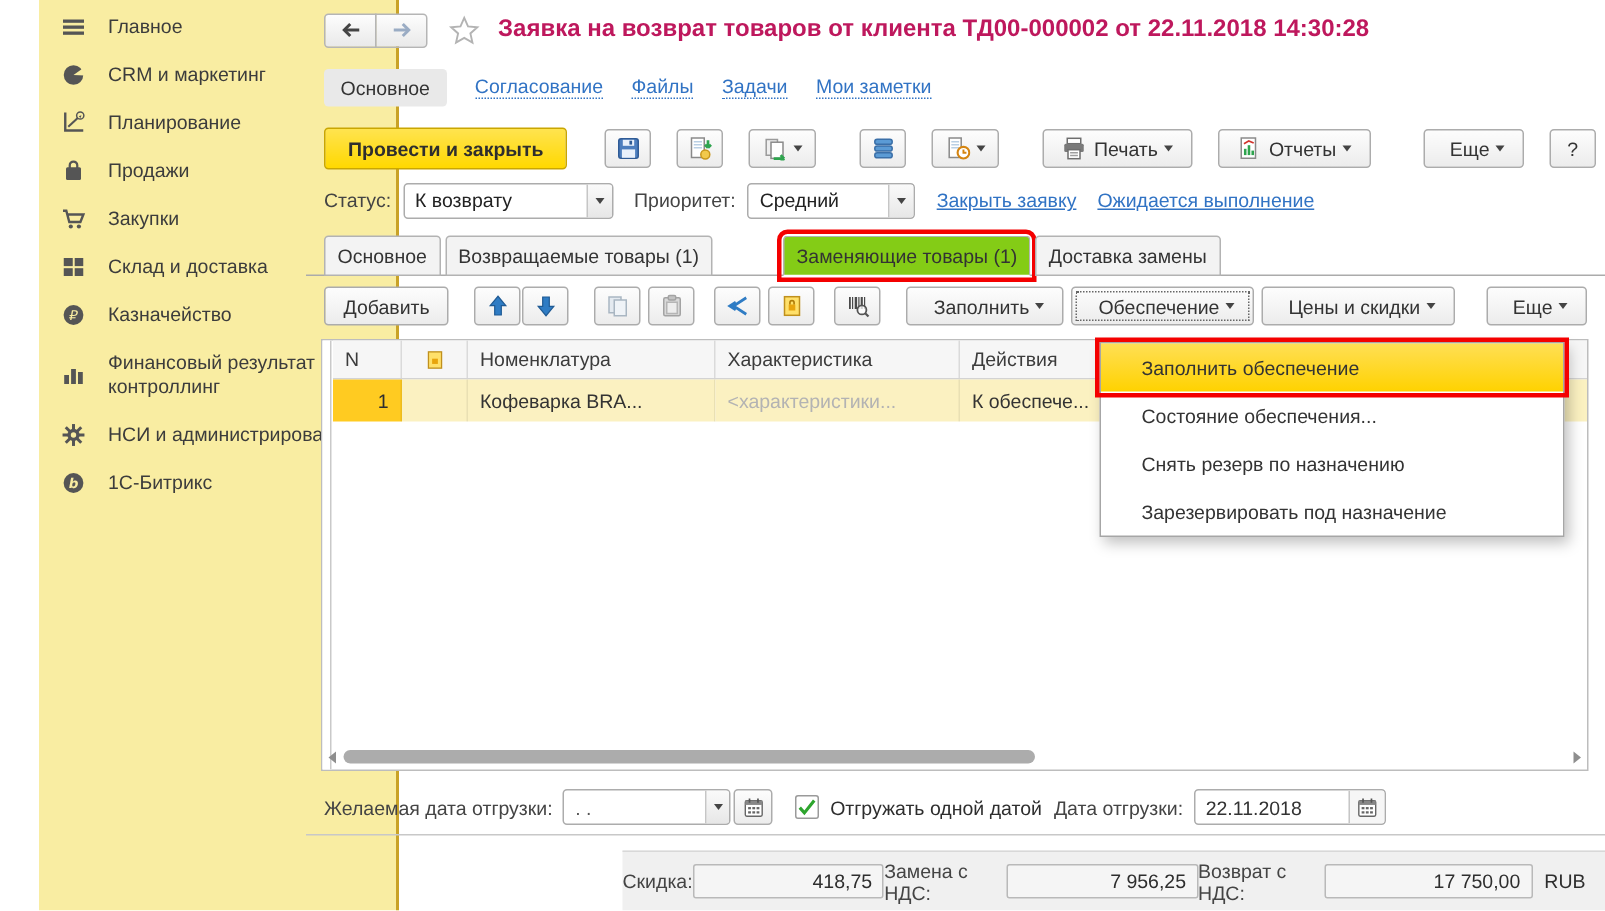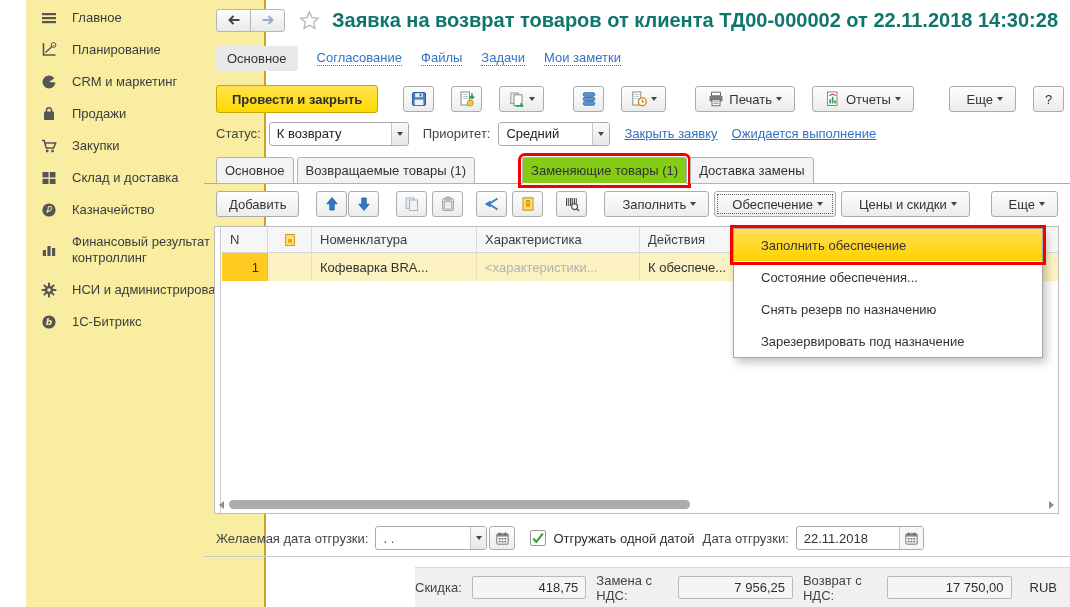--- a/index.html
+++ b/index.html
@@ -14,21 +14,21 @@
   .side-item span.lbl { line-height:16px; }
 
   
   .main { position:absolute; left:204px; top:0; width:866px; height:607px; }
 
   .hdr-row { position:absolute; left:12px; top:5px; height:30px; display:flex; align-items:center; }
   .navbtn { width:35px; height:23px; border:1px solid #B5B5B5; background:linear-gradient(#FDFDFD,#E9E9E9); display:flex; align-items:center; justify-content:center; cursor:pointer; }
   .navbtn.back { border-radius:3px 0 0 3px; }
   .navbtn.fwd  { border-radius:0 3px 3px 0; margin-left:-1px; }
   .star { margin-left:14px; display:flex; cursor:pointer; }
-  .title { margin-left:12px; font-size:20px; font-weight:bold; color:#0f766e; white-space:nowrap; }
+  .title { margin-left:12px; font-size:16px; font-weight:bold; color:#be185d; white-space:nowrap; }
 
   .navlinks { position:absolute; left:12px; top:44px; height:28px; display:flex; align-items:center; gap:19px; }
   .pill { background:#E9E9E9; border-radius:3px; padding:5px 11px; color:#333; cursor:pointer; }
   .nlink { color:#3173C4; text-decoration:none; border-bottom:1px dotted #3173C4; cursor:pointer; }
 
   .toolbar { position:absolute; left:12px; top:84px; right:6px; height:30px; display:flex; align-items:center; gap:17px; }
   .btn { height:26px; border:1px solid #ACACAC; border-radius:3px; background:linear-gradient(#FDFDFD,#ECECEC); display:inline-flex; align-items:center; justify-content:center; padding:0 12px; cursor:pointer; color:#333; white-space:nowrap; }
   .btn.primary { height:28px; padding:0 15px; background:linear-gradient(#FFE34F,#FFD800); border:1px solid #C9A602; font-weight:bold; color:#2E2E2E; }
   .iconbtn { width:31px; padding:0; }
   .iconbtn.wcaret { width:45px; gap:4px; }
@@ -78,21 +78,21 @@
   
   .daterow { position:absolute; left:12px; top:524px; height:28px; display:flex; align-items:center; }
   .dfield { display:flex; height:24px; border:1px solid #ACACAC; border-radius:3px; background:#fff; overflow:hidden; }
   .dval { display:flex; align-items:center; padding:0 7px; color:#333; }
   .dcaret { width:16px; border-left:1px solid #C6C6C6; background:linear-gradient(#FAFAFA,#E7E7E7); display:flex; align-items:center; justify-content:center; cursor:pointer; }
   .calbtn { width:26px; height:24px; border:1px solid #ACACAC; border-radius:3px; background:linear-gradient(#FDFDFD,#ECECEC); display:flex; align-items:center; justify-content:center; margin-left:2px; cursor:pointer; }
   .calin { width:24px; border-left:1px solid #C6C6C6; background:#F6F6F6; display:flex; align-items:center; justify-content:center; cursor:pointer; }
   .chk { width:16px; height:16px; border:1px solid #9A9A9A; border-radius:2px; background:#fff; display:flex; align-items:center; justify-content:center; cursor:pointer; }
 
   
-  .footer { position:absolute; left:211px; right:0; top:567px; bottom:0; background:#F0F0F0; border-top:1px solid #D8D8D8; display:flex; align-items:center; justify-content:flex-end; gap:10px; padding-right:13px; }
+  .footer { position:absolute; left:211px; right:0; top:567px; bottom:0; background:#F0F0F0; border-top:1px solid #D8D8D8; display:flex; align-items:center; justify-content:flex-end; gap:0; padding-right:13px; }
   .tfield { height:23px; border:1px solid #B9B9B9; border-radius:2px; background:#F5F5F5; display:flex; align-items:center; justify-content:flex-end; padding:0 7px; color:#2E2E2E; }
   .tf1{width:140px;} .tf2{width:140px;} .tf3{width:152px;}
   .cur { margin-left:8px; color:#2E2E2E; }
 
   
   .menu { position:absolute; left:529px; top:228px; width:310px; background:#fff; border:1px solid #A6A6A6; box-shadow:3px 4px 9px rgba(0,0,0,0.25); z-index:40; }
   .mi { height:32px; display:flex; align-items:center; padding-left:27px; cursor:pointer; color:#333; white-space:nowrap; }
   .mi.hl { background:linear-gradient(#FFDF55,#FFD200); outline:3px solid #F40000; outline-offset:1px; position:relative; z-index:41; }
 
   .ic svg { display:block; }
@@ -109,36 +109,36 @@
             <rect x="1" y="3" width="14" height="2.2" fill="#555"></rect>
             <rect x="1" y="7" width="14" height="2.2" fill="#555"></rect>
             <rect x="1" y="11" width="14" height="2.2" fill="#555"></rect>
           </svg>
         </i>
         <span class="lbl">Главное</span>
       </div>
     <div class="side-item">
         <i class="ic">
           <svg width="16" height="16" viewBox="0 0 16 16" xmlns="http://www.w3.org/2000/svg">
+            <circle cx="8" cy="8" r="6.5" fill="#555"></circle>
+            <path d="M8 8 L14.8 3.2 L15.6 8.4 Z" fill="#F9EDA2"></path>
+          </svg>
+        </i>
+        <span class="lbl">CRM и маркетинг</span>
+      </div>
+    <div class="side-item">
+        <i class="ic">
+          <svg width="16" height="16" viewBox="0 0 16 16" xmlns="http://www.w3.org/2000/svg">
             <path d="M2.5 1v12h12" stroke="#555" stroke-width="1.6" fill="none"></path>
             <path d="M4.5 10.5 L11 4.5" stroke="#555" stroke-width="1.4"></path>
             <path d="M11.5 3.5 l1.8-0.6 -0.6 1.8z" fill="#555"></path>
             <circle cx="12.5" cy="3" r="2.4" fill="none" stroke="#555"></circle>
           </svg>
         </i>
         <span class="lbl">Планирование</span>
-      </div>
-    <div class="side-item">
-        <i class="ic">
-          <svg width="16" height="16" viewBox="0 0 16 16" xmlns="http://www.w3.org/2000/svg">
-            <circle cx="8" cy="8" r="6.5" fill="#555"></circle>
-            <path d="M8 8 L14.8 3.2 L15.6 8.4 Z" fill="#F9EDA2"></path>
-          </svg>
-        </i>
-        <span class="lbl">CRM и маркетинг</span>
       </div>
     <div class="side-item">
         <i class="ic">
           <svg width="16" height="16" viewBox="0 0 16 16" xmlns="http://www.w3.org/2000/svg">
             <rect x="3" y="5.5" width="10" height="8.5" rx="1" fill="#555"></rect>
             <path d="M5.5 6V4.2a2.5 2.5 0 0 1 5 0V6" stroke="#555" stroke-width="1.5" fill="none"></path>
           </svg>
         </i>
         <span class="lbl">Продажи</span>
       </div>

